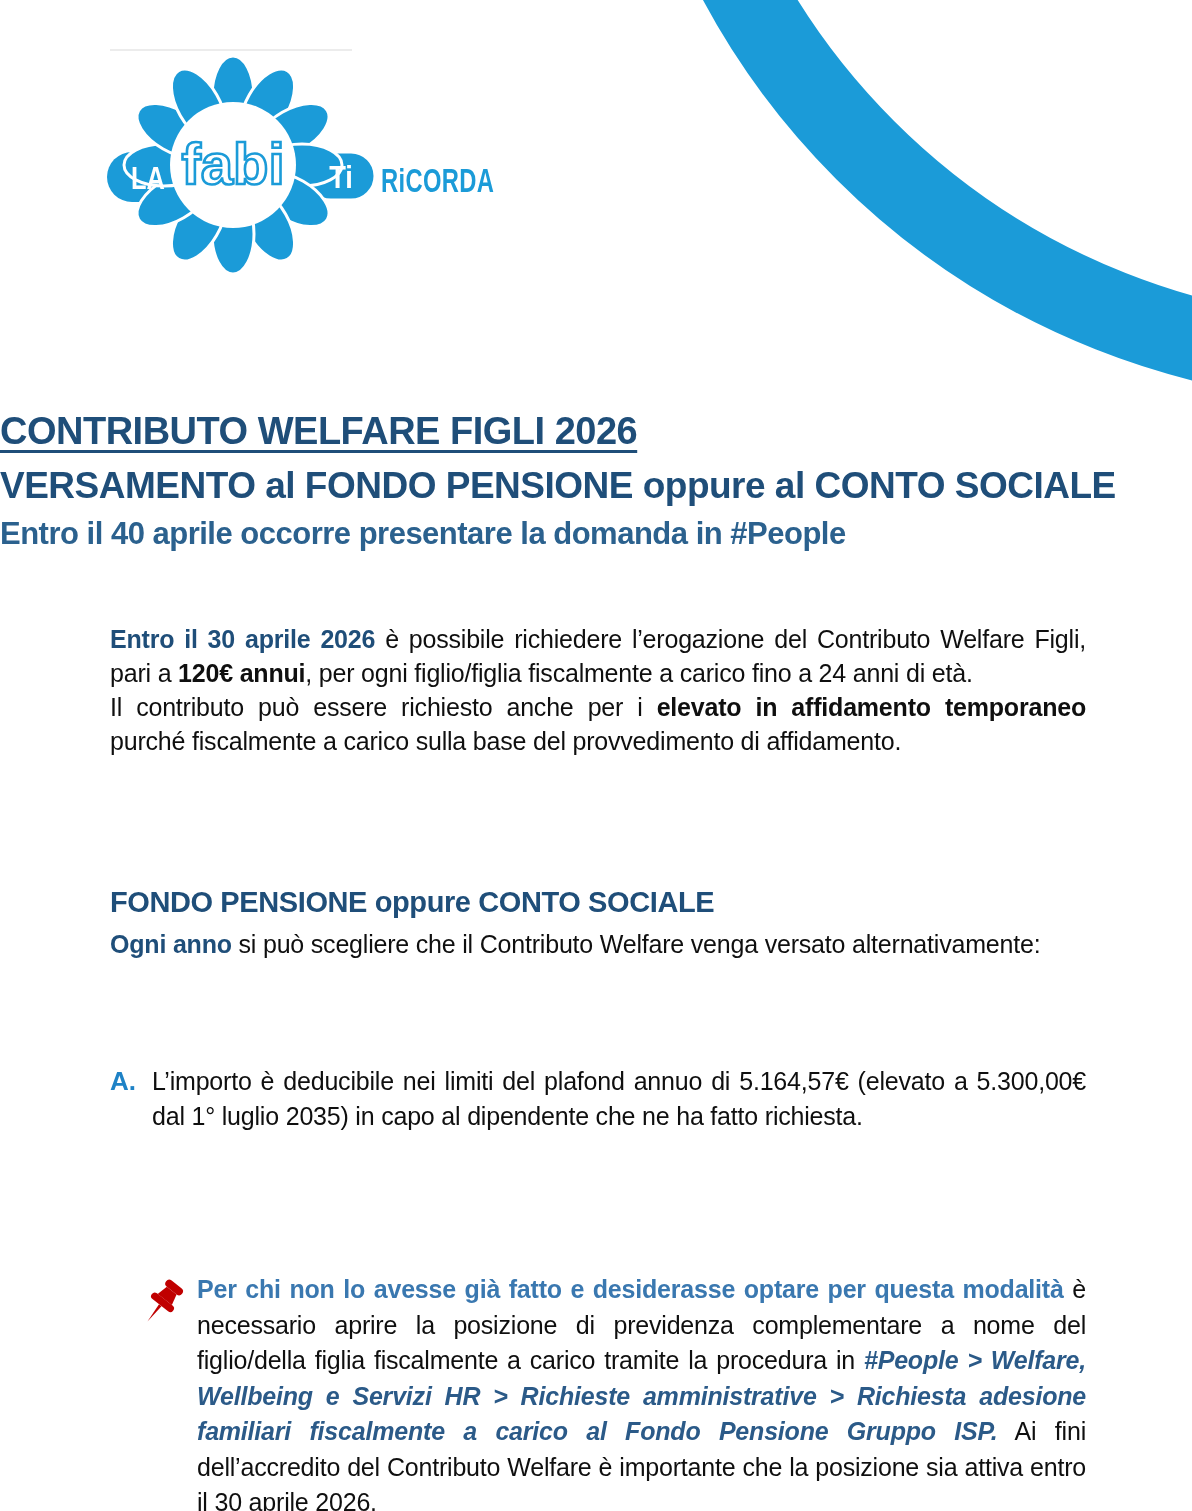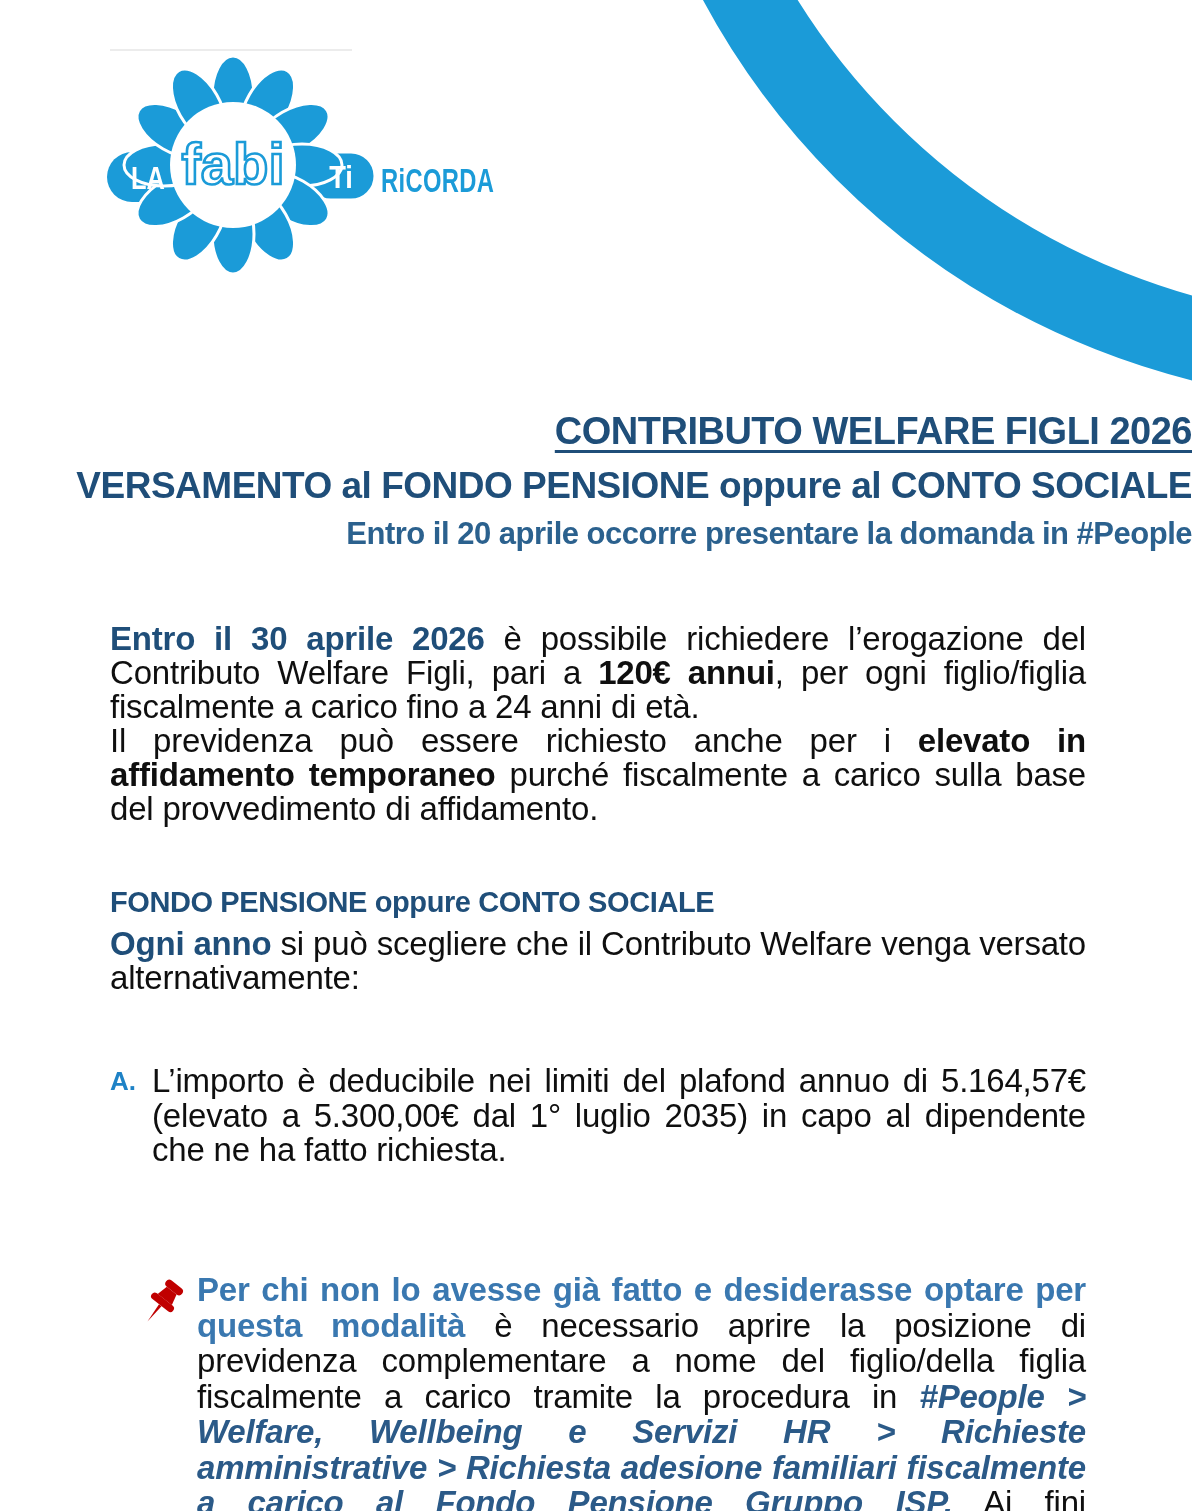--- a/index.html
+++ b/index.html
@@ -20,30 +20,30 @@
   .petal{fill:var(--brand-blue,#1B9BD8);stroke:#fff;stroke-width:3px;}
   .pill{fill:var(--brand-blue,#1B9BD8);}
   .pill-outline{stroke:#fff;stroke-width:3px;}
   .logo-center{fill:#fff;}
   .fabi-text{font-family:"Liberation Sans",sans-serif;font-weight:bold;font-size:58px;
     fill:#fff;stroke:var(--brand-blue,#1B9BD8);stroke-width:2.6px;text-anchor:middle;}
   .pill-text{font-family:"Liberation Sans",sans-serif;font-weight:bold;font-size:31px;fill:#fff;text-anchor:middle;}
   .ricorda-text{font-family:"Liberation Sans",sans-serif;font-weight:bold;font-size:33px;
     fill:var(--brand-blue,#1B9BD8);letter-spacing:.5px;}
   
-  .header{position:absolute;left:0;right:0;top:410px;text-align:right;}
+  .header{position:absolute;left:0;right:0;top:410px;text-align:left;}
   .doc-title{
     display:inline-block;margin:0;color:var(--navy,#1F4E79);
     font-size:38px;font-weight:bold;letter-spacing:-.5px;
     text-decoration:underline;text-decoration-thickness:3px;text-underline-offset:6px;
   }
   .doc-subtitle1{margin:12px 0 0 0;color:var(--navy,#1F4E79);font-size:37px;font-weight:bold;letter-spacing:-.5px;}
   .doc-subtitle2{margin:9px 0 0 0;color:var(--steel-blue,#2B618E);font-size:31px;font-weight:bold;letter-spacing:-.5px;}
   
-  .para{font-size:33px;line-height:34px;text-align:justify;letter-spacing:-.2px;margin:0;}
+  .para{font-size:25px;line-height:34px;text-align:justify;letter-spacing:-.2px;margin:0;}
   .intro{position:absolute;left:110px;top:622px;width:976px;}
   .section{position:absolute;left:110px;top:886px;width:976px;}
   .section-heading{margin:0 0 8px 0;color:var(--navy,#1F4E79);font-size:29px;font-weight:bold;letter-spacing:-.4px;}
   .item-a{position:absolute;left:110px;top:1064px;width:976px;display:flex;}
   .item-a .item-label{flex:0 0 42px;color:var(--azure,#1E82C6);font-weight:bold;font-size:26px;line-height:34px;}
   .item-a .item-body{flex:1;}
   .item-a .para{line-height:34.5px;}
   .pin-note{position:absolute;left:135px;top:1272px;width:951px;}
   .pin-icon{position:absolute;left:0;top:4px;width:54px;height:54px;}
   .pin-shape{fill:var(--pin-red,#C00000);}
@@ -103,26 +103,26 @@
         </g>
       <g transform="translate(278,152) scale(0.72,1)">
           <text class="ricorda-text" x="0" y="0">RiCORDA</text>
         </g>
     </svg>
   </div>
 
   <div class="header">
     <h1 class="doc-title">CONTRIBUTO WELFARE FIGLI 2026</h1>
     <div class="doc-subtitle1">VERSAMENTO al FONDO PENSIONE oppure al CONTO SOCIALE</div>
-    <div class="doc-subtitle2">Entro il 20 aprile occorre presentare la domanda in #People</div>
+    <div class="doc-subtitle2">Entro il 40 aprile occorre presentare la domanda in #People</div>
   </div>
 
   <div class="intro">
     <p class="para"><span class="run-bold-navy">Entro il 30 aprile 2026</span><span class="run-plain"> è possibile richiedere l’erogazione del Contributo Welfare Figli, pari a </span><span class="run-bold">120€ annui</span><span class="run-plain">, per ogni figlio/figlia fiscalmente a carico fino a 24 anni di età.</span></p>
-    <p class="para"><span class="run-plain">Il previdenza può essere richiesto anche per i </span><span class="run-bold">elevato in affidamento temporaneo</span><span class="run-plain"> purché fiscalmente a carico sulla base del provvedimento di affidamento.</span></p>
+    <p class="para"><span class="run-plain">Il contributo può essere richiesto anche per i </span><span class="run-bold">elevato in affidamento temporaneo</span><span class="run-plain"> purché fiscalmente a carico sulla base del provvedimento di affidamento.</span></p>
   </div>
 
   <div class="section">
     <h2 class="section-heading">FONDO PENSIONE oppure CONTO SOCIALE</h2>
     <p class="para"><span class="run-bold-navy">Ogni anno</span><span class="run-plain"> si può scegliere che il Contributo Welfare venga versato alternativamente:</span></p>
   </div>
 
   <div class="item-a">
     <div class="item-label">A.</div>
     <div class="item-body">

